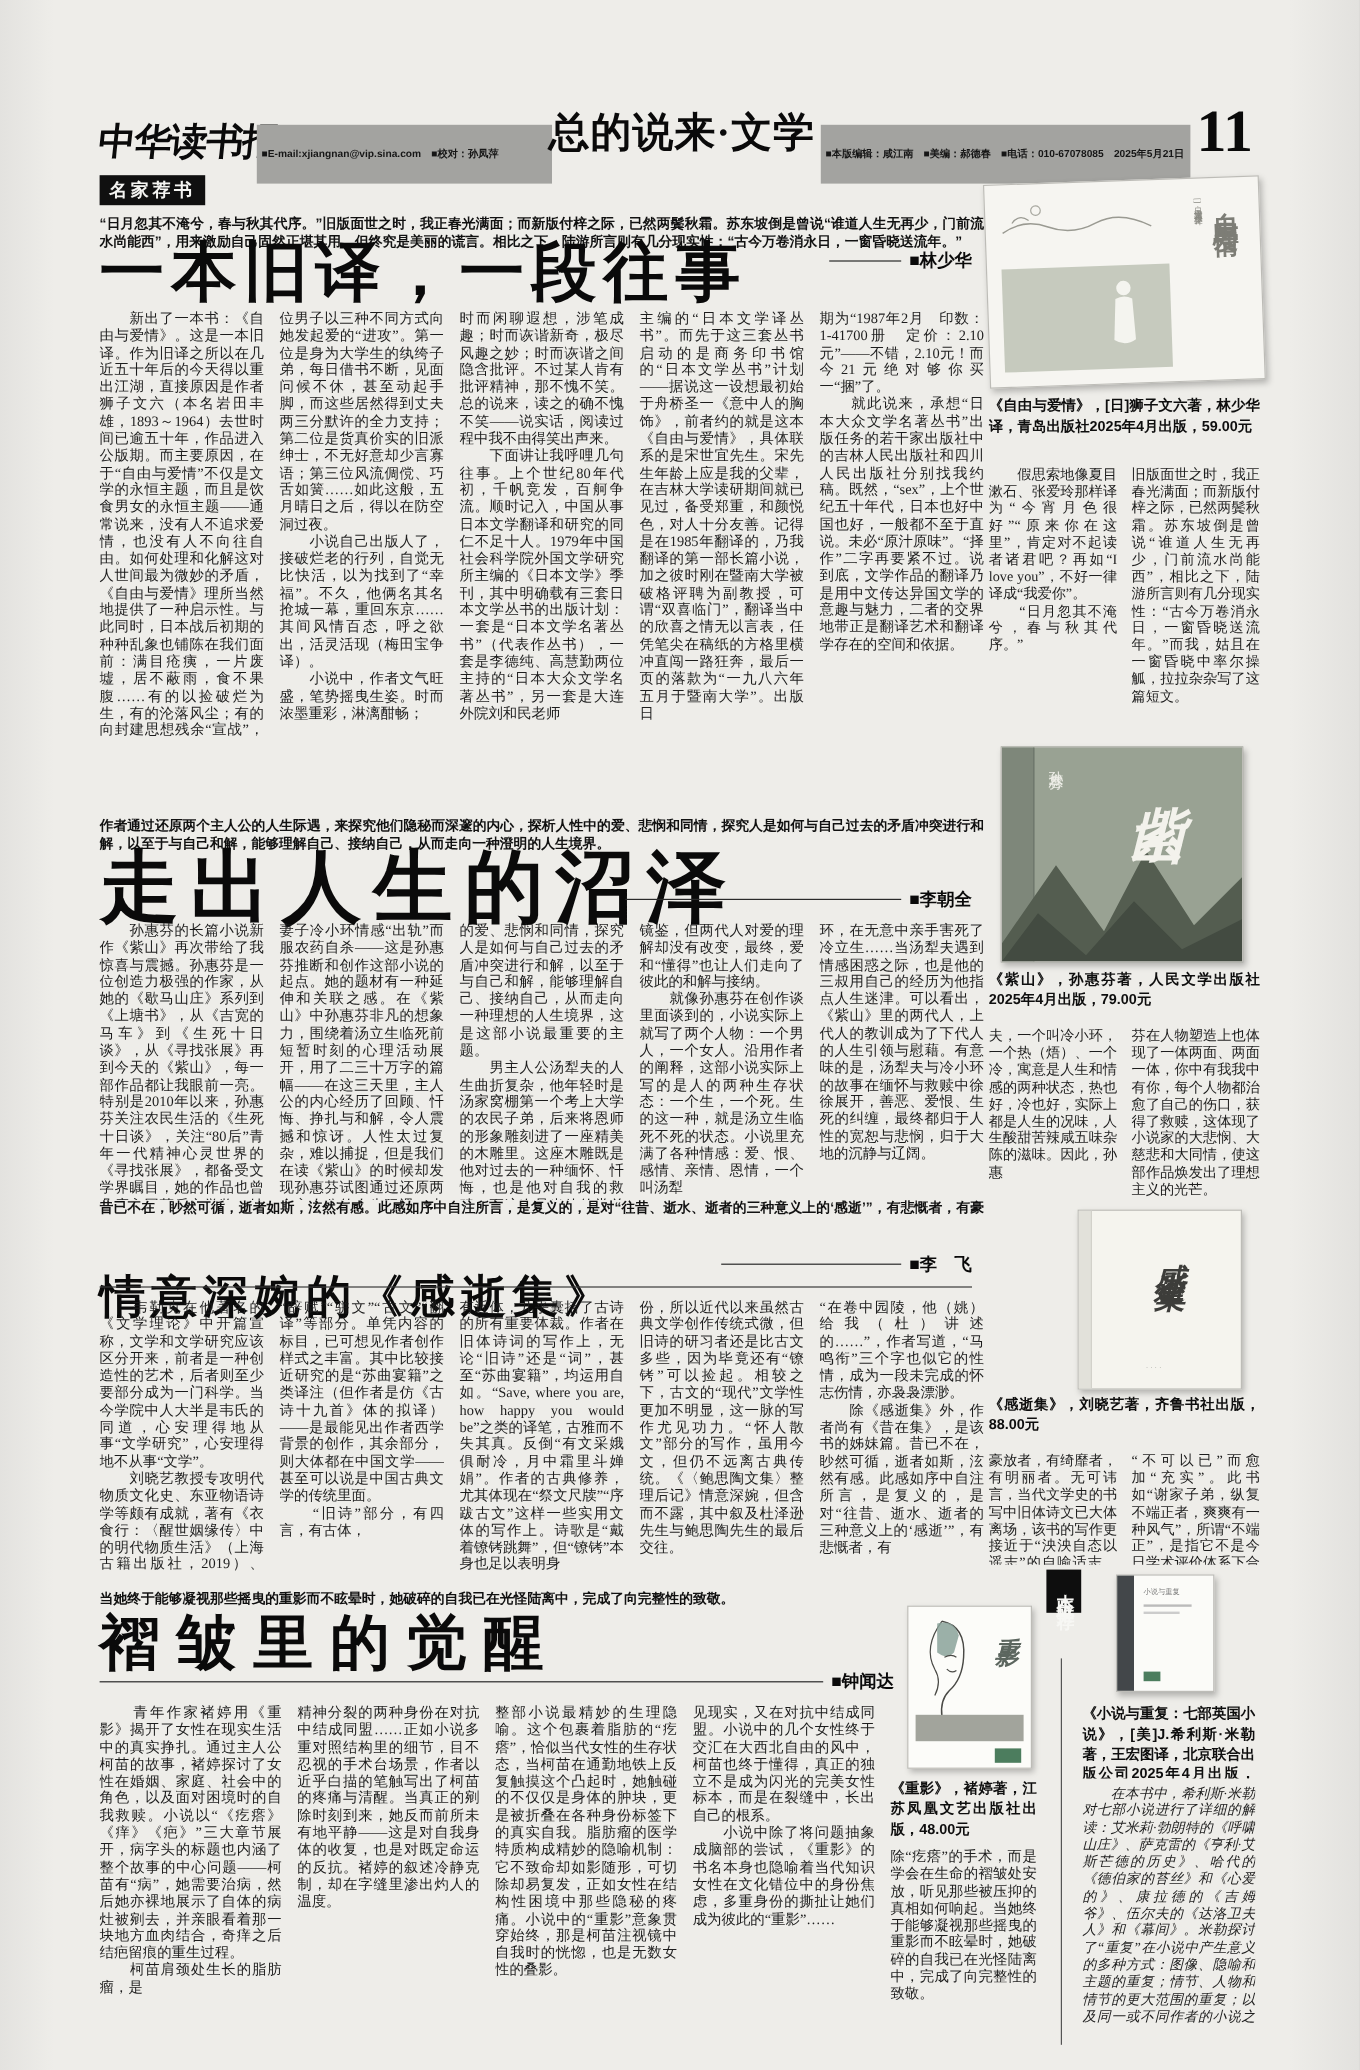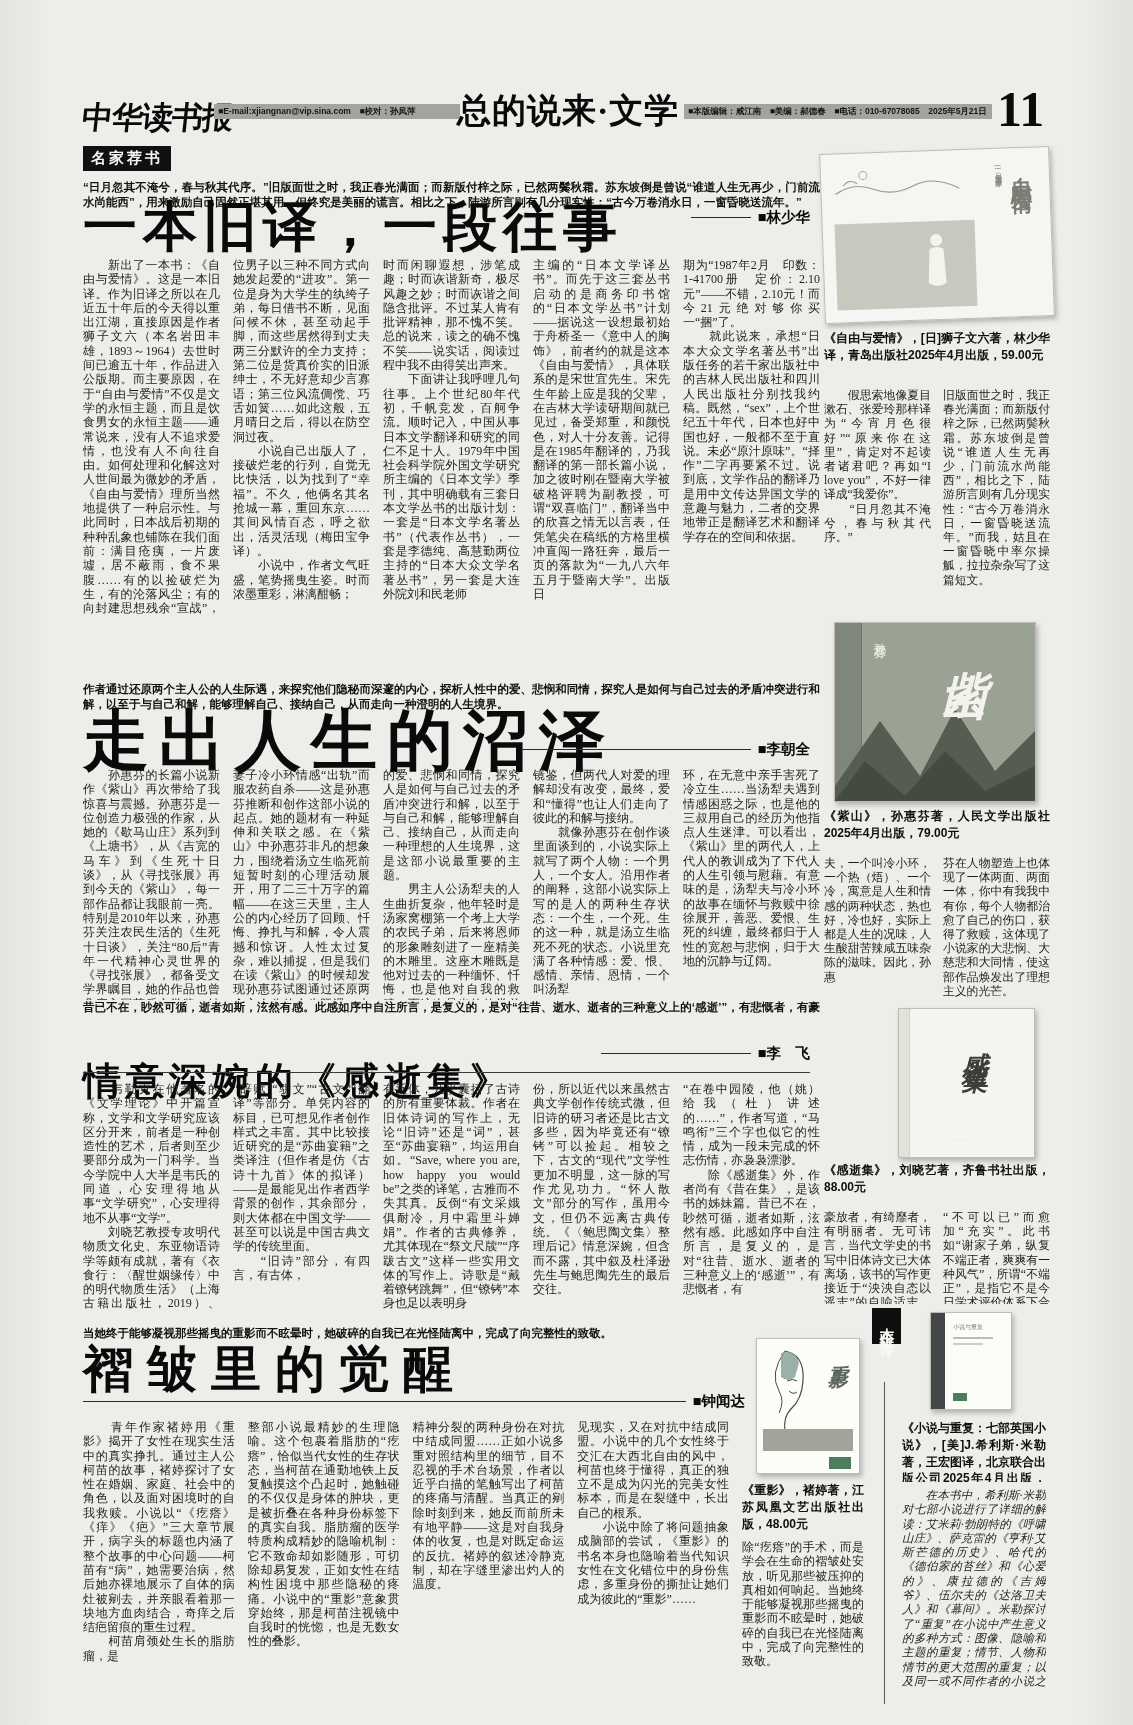--- a/index.html
+++ b/index.html
@@ -3,21 +3,21 @@
 <meta charset="utf-8">
 <style>
   html,body{margin:0;padding:0;background:#d8d7d4;}
   #page{position:relative;width:1133px;height:1725px;margin:0 auto;
     background:linear-gradient(90deg,#e3e2df 0,#eeede9 45px,#eeede9 1075px,#e2e1de 100%);
     font-family:"Liberation Serif","DejaVu Serif",serif;color:#1c1c1c;overflow:hidden;}
   .abs{position:absolute;}
   .sans{font-family:"Liberation Sans","DejaVu Sans",sans-serif;}
   .logo{font-size:31px;font-weight:900;transform:skewX(-6deg);letter-spacing:-1px;color:#0a0a0a;}
   .graybar{background:#a3a3a0;color:#161616;font-size:8.5px;line-height:15px;height:15px;
-    overflow:hidden;white-space:nowrap;padding:0 4px;font-weight:bold;}
+    overflow:hidden;white-space:nowrap;padding:17px 4px;font-weight:bold;}
   .sectiontitle{font-size:34px;font-weight:900;letter-spacing:1px;color:#0a0a0a;white-space:nowrap;}
   .pagenum{font-size:50px;font-weight:900;color:#0a0a0a;line-height:1;}
   .blacklabel{background:#101010;color:#f5f5f2;font-weight:bold;font-size:15px;
     letter-spacing:3px;padding:3px 8px;display:inline-block;}
   .quote{font-weight:bold;font-size:11.5px;line-height:1.3;text-align:justify;color:#111;}
   .headline{font-weight:900;color:#0a0a0a;line-height:1;white-space:nowrap;}
   .byline{display:flex;align-items:center;justify-content:flex-end;gap:7px;
     font-weight:bold;font-size:14.5px;color:#0a0a0a;}
   .dashline{height:1px;background:#2a2a2a;flex:1 1 auto;}
   .flexcols{display:flex;overflow:hidden;}
@@ -150,22 +150,22 @@
 
   <div class="abs quote sans" style="left:83px;top:1326px;width:737px;height:15px;overflow:hidden;">当她终于能够凝视那些摇曳的重影而不眩晕时，她破碎的自我已在光怪陆离中，完成了向完整性的致敬。</div>
   <div class="abs headline" style="left:83px;top:1344px;font-size:50px;letter-spacing:14px;">褶皱里的觉醒</div>
   <div class="abs byline" style="left:83px;top:1392px;width:662px;">
     <span class="dashline"></span>
     <span>■钟闻达</span>
   </div>
   <div class="abs flexcols" style="left:83px;top:1420px;width:646px;height:288px;gap:13px;">
     <div class="col">　　青年作家褚婷用《重影》揭开了女性在现实生活中的真实挣扎。通过主人公柯苗的故事，褚婷探讨了女性在婚姻、家庭、社会中的角色，以及面对困境时的自我救赎。小说以“《疙瘩》《痒》《疤》”三大章节展开，病字头的标题也内涵了整个故事的中心问题——柯苗有“病”，她需要治病，然后她亦裸地展示了自体的病灶被剜去，并亲眼看着那一块地方血肉结合，奇痒之后结疤留痕的重生过程。
 　　柯苗肩颈处生长的脂肪瘤，是</div>
+    <div class="col">精神分裂的两种身份在对抗中结成同盟……正如小说多重对照结构里的细节，目不忍视的手术台场景，作者以近乎白描的笔触写出了柯苗的疼痛与清醒。当真正的剜除时刻到来，她反而前所未有地平静——这是对自我身体的收复，也是对既定命运的反抗。褚婷的叙述冷静克制，却在字缝里渗出灼人的温度。</div>
     <div class="col">整部小说最精妙的生理隐喻。这个包裹着脂肪的“疙瘩”，恰似当代女性的生存状态，当柯苗在通勤地铁上反复触摸这个凸起时，她触碰的不仅仅是身体的肿块，更是被折叠在各种身份标签下的真实自我。脂肪瘤的医学特质构成精妙的隐喻机制：它不致命却如影随形，可切除却易复发，正如女性在结构性困境中那些隐秘的疼痛。小说中的“重影”意象贯穿始终，那是柯苗注视镜中自我时的恍惚，也是无数女性的叠影。</div>
-    <div class="col">精神分裂的两种身份在对抗中结成同盟……正如小说多重对照结构里的细节，目不忍视的手术台场景，作者以近乎白描的笔触写出了柯苗的疼痛与清醒。当真正的剜除时刻到来，她反而前所未有地平静——这是对自我身体的收复，也是对既定命运的反抗。褚婷的叙述冷静克制，却在字缝里渗出灼人的温度。</div>
     <div class="col">见现实，又在对抗中结成同盟。小说中的几个女性终于交汇在大西北自由的风中，柯苗也终于懂得，真正的独立不是成为闪光的完美女性标本，而是在裂缝中，长出自己的根系。
 　　小说中除了将问题抽象成脑部的尝试，《重影》的书名本身也隐喻着当代知识女性在文化错位中的身份焦虑，多重身份的撕扯让她们成为彼此的“重影”……</div>
   </div>
 
   <div class="abs cover" style="left:756px;top:1338px;width:102px;height:134px;background:#fcfcf9;">
     <svg class="abs" style="left:8px;top:8px;" width="54" height="86" viewBox="0 0 54 86">
       <path d="M20 4 Q 40 8 38 34 Q 37 52 26 62 Q 18 70 20 84" fill="none" stroke="#4a4a46" stroke-width="1.2"></path>
       <path d="M20 4 Q 4 26 14 44 Q 20 54 14 66" fill="none" stroke="#4a4a46" stroke-width="1"></path>
       <path d="M16 6 Q 30 2 34 16 L30 30 Q 24 36 16 30 Z" fill="#8aa29a" opacity=".85"></path>
       <path d="M22 34 q 6 -3 10 0" fill="none" stroke="#4a4a46" stroke-width="1"></path>

